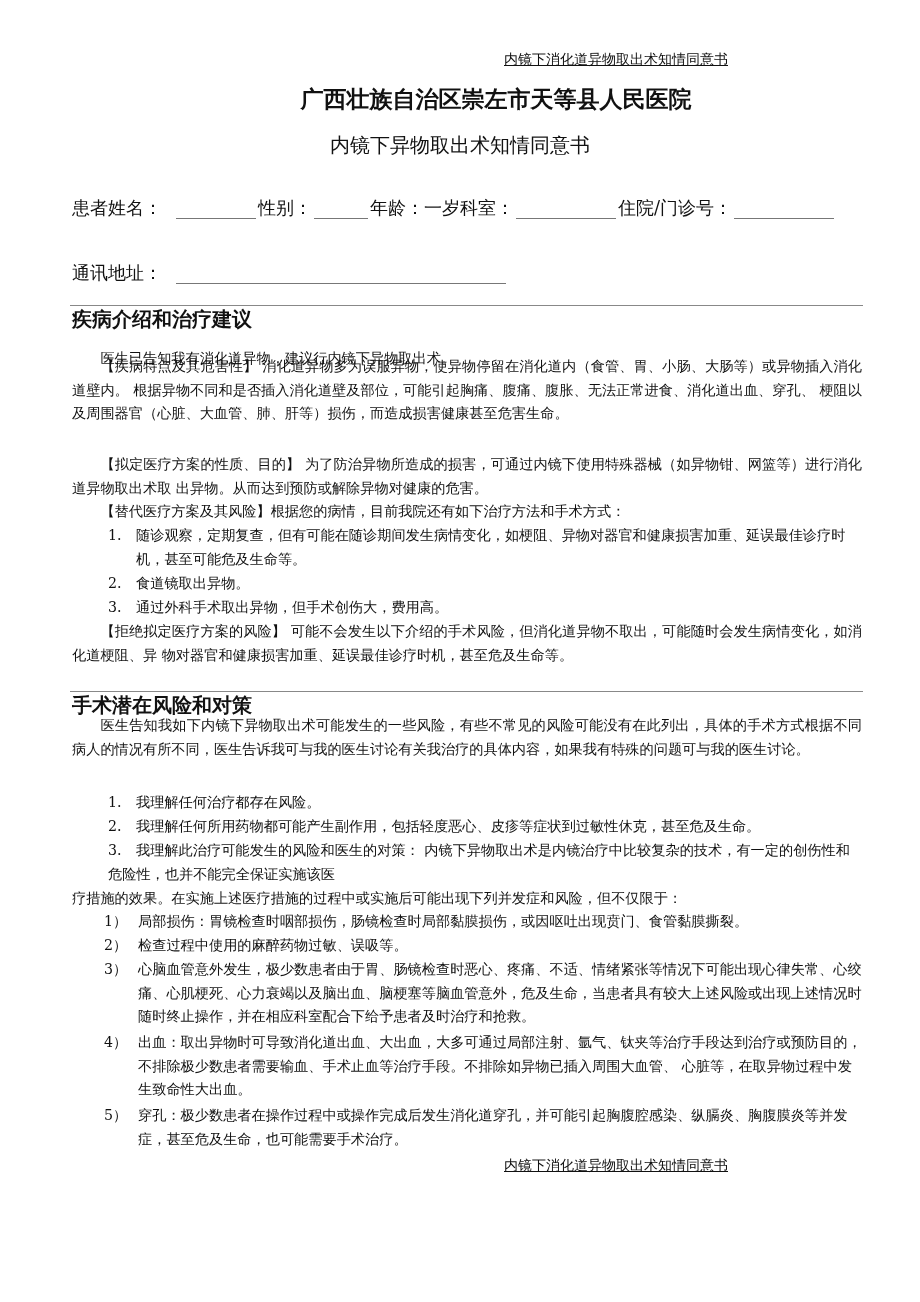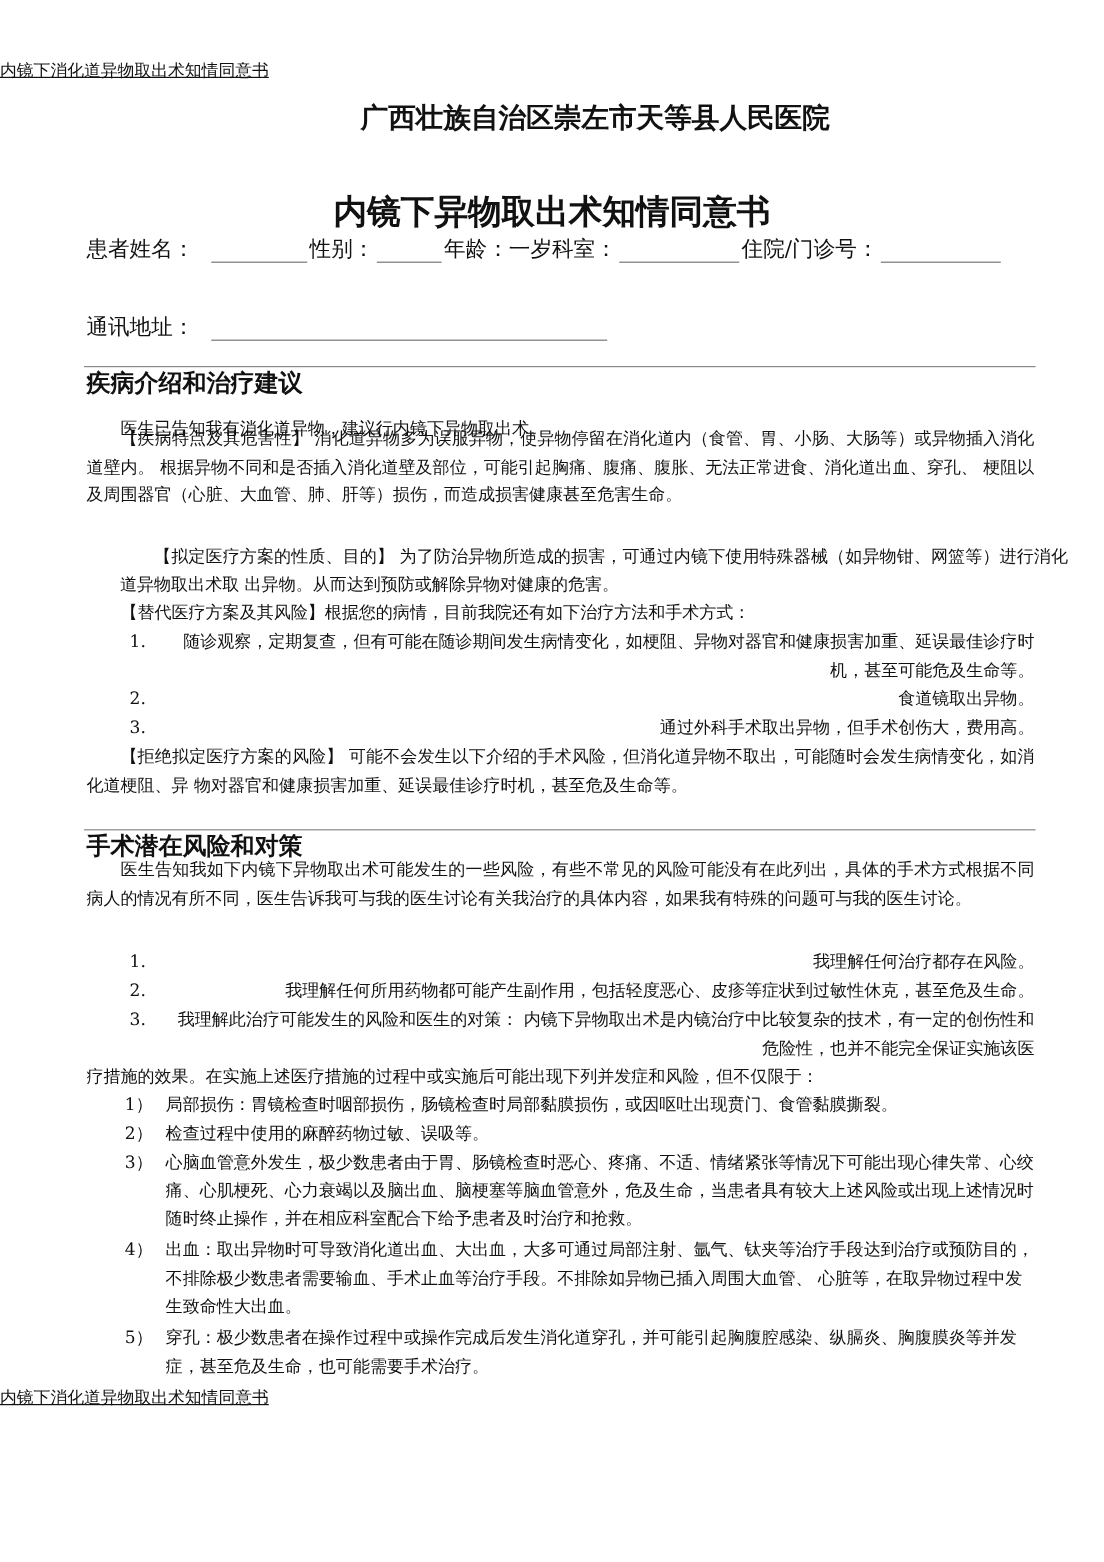--- a/index.html
+++ b/index.html
@@ -3,33 +3,33 @@
 <meta charset="utf-8">
 <style>
   html, body { margin: 0; padding: 0; background: #ffffff; }
   body {
     width: 920px; height: 1302px; position: relative; overflow: hidden;
     font-family: "DejaVu Serif", "Liberation Serif", serif;
     color: #111;
   }
   .abs { position: absolute; }
   .running-head {
-    left: 0; width: 728px; text-align: left;
+    left: 0; width: 728px; text-align: right;
     font-size: 14px; line-height: 18px;
   }
   .running-head span { text-decoration: underline; }
   .hospital {
     left: 0; width: 920px; top: 84px; text-align: center;
     font-family: "DejaVu Sans", "Liberation Sans", sans-serif;
     font-weight: bold; font-size: 23px; line-height: 30px; padding-left: 36px;
   }
   .doc-title {
     left: 0; width: 920px; top: 128px; text-align: center;
     font-family: "DejaVu Sans", "Liberation Sans", sans-serif;
-    font-weight: bold; font-size: 28px; line-height: 34px; margin-top: 32px;
+    font-weight: normal; font-size: 20px; line-height: 34px;
   }
   .field-row {
     left: 72px; font-size: 18px; line-height: 22px; white-space: nowrap;
     display: flex; align-items: flex-end;
   }
   .blank { display: inline-block; border-bottom: 1px solid #777; height: 18px; margin: 0 2px; }
   .hr { left: 70px; width: 793px; height: 0; border-top: 1px solid #888; }
   .section-title {
     left: 72px; font-family: "DejaVu Sans", "Liberation Sans", sans-serif;
     font-weight: bold; font-size: 20px; line-height: 22px;
@@ -37,21 +37,21 @@
   .para {
     left: 72px; width: 790px; font-size: 14.2px; line-height: 23.6px;
     text-align: justify;
   }
   .indent { text-indent: 2em; }
   .list-item {
     left: 108px; width: 754px; font-size: 14.2px; line-height: 23.6px;
     display: flex;
   }
   .list-num { width: 28px; flex: none; }
-  .list-text { flex: 1; text-align: right; }
+  .list-text { flex: 1; }
   .paren-item {
     left: 104px; width: 758px; font-size: 14.2px; line-height: 23.6px;
     display: flex;
   }
   .paren-num { width: 34px; flex: none; }
   .paren-text { flex: 1; }
 </style>
 </head>
 <body>
 
@@ -78,21 +78,21 @@
 <div class="abs field-row" style="top:238px;margin-top:24px;">
   <span>通讯地址：</span>
   <span class="blank" style="width:330px;margin-left:14px;"></span>
 </div>
 
 <div class="abs hr" style="top:305px;"></div>
 <div class="abs section-title" style="top:308px;">疾病介绍和治疗建议</div>
 
 <div class="abs para indent" style="top:331px;margin-top:16px;">医生已告知我有消化道异物，建议行内镜下异物取出术。</div>
 <div class="abs para indent" style="top:355px;">【疾病特点及其危害性】 消化道异物多为误服异物，使异物停留在消化道内（食管、胃、小肠、大肠等）或异物插入消化道壁内。 根据异物不同和是否插入消化道壁及部位，可能引起胸痛、腹痛、腹胀、无法正常进食、消化道出血、穿孔、 梗阻以及周围器官（心脏、大血管、肺、肝等）损伤，而造成损害健康甚至危害生命。</div>
-<div class="abs para indent" style="top:453px;margin-left:28px;">【拟定医疗方案的性质、目的】 为了防治异物所造成的损害，可通过内镜下使用特殊器械（如异物钳、网篮等）进行消化道异物取出术取 出异物。从而达到预防或解除异物对健康的危害。</div>
+<div class="abs para indent" style="top:453px;">【拟定医疗方案的性质、目的】 为了防治异物所造成的损害，可通过内镜下使用特殊器械（如异物钳、网篮等）进行消化道异物取出术取 出异物。从而达到预防或解除异物对健康的危害。</div>
 <div class="abs para indent" style="top:500px;">【替代医疗方案及其风险】根据您的病情，目前我院还有如下治疗方法和手术方式：</div>
 
 <div class="abs list-item" style="top:524px;">
   <span class="list-num">1.</span>
   <span class="list-text">随诊观察，定期复查，但有可能在随诊期间发生病情变化，如梗阻、异物对器官和健康损害加重、延误最佳诊疗时机，甚至可能危及生命等。</span>
 </div>
 <div class="abs list-item" style="top:572px;">
   <span class="list-num">2.</span>
   <span class="list-text">食道镜取出异物。</span>
 </div>

